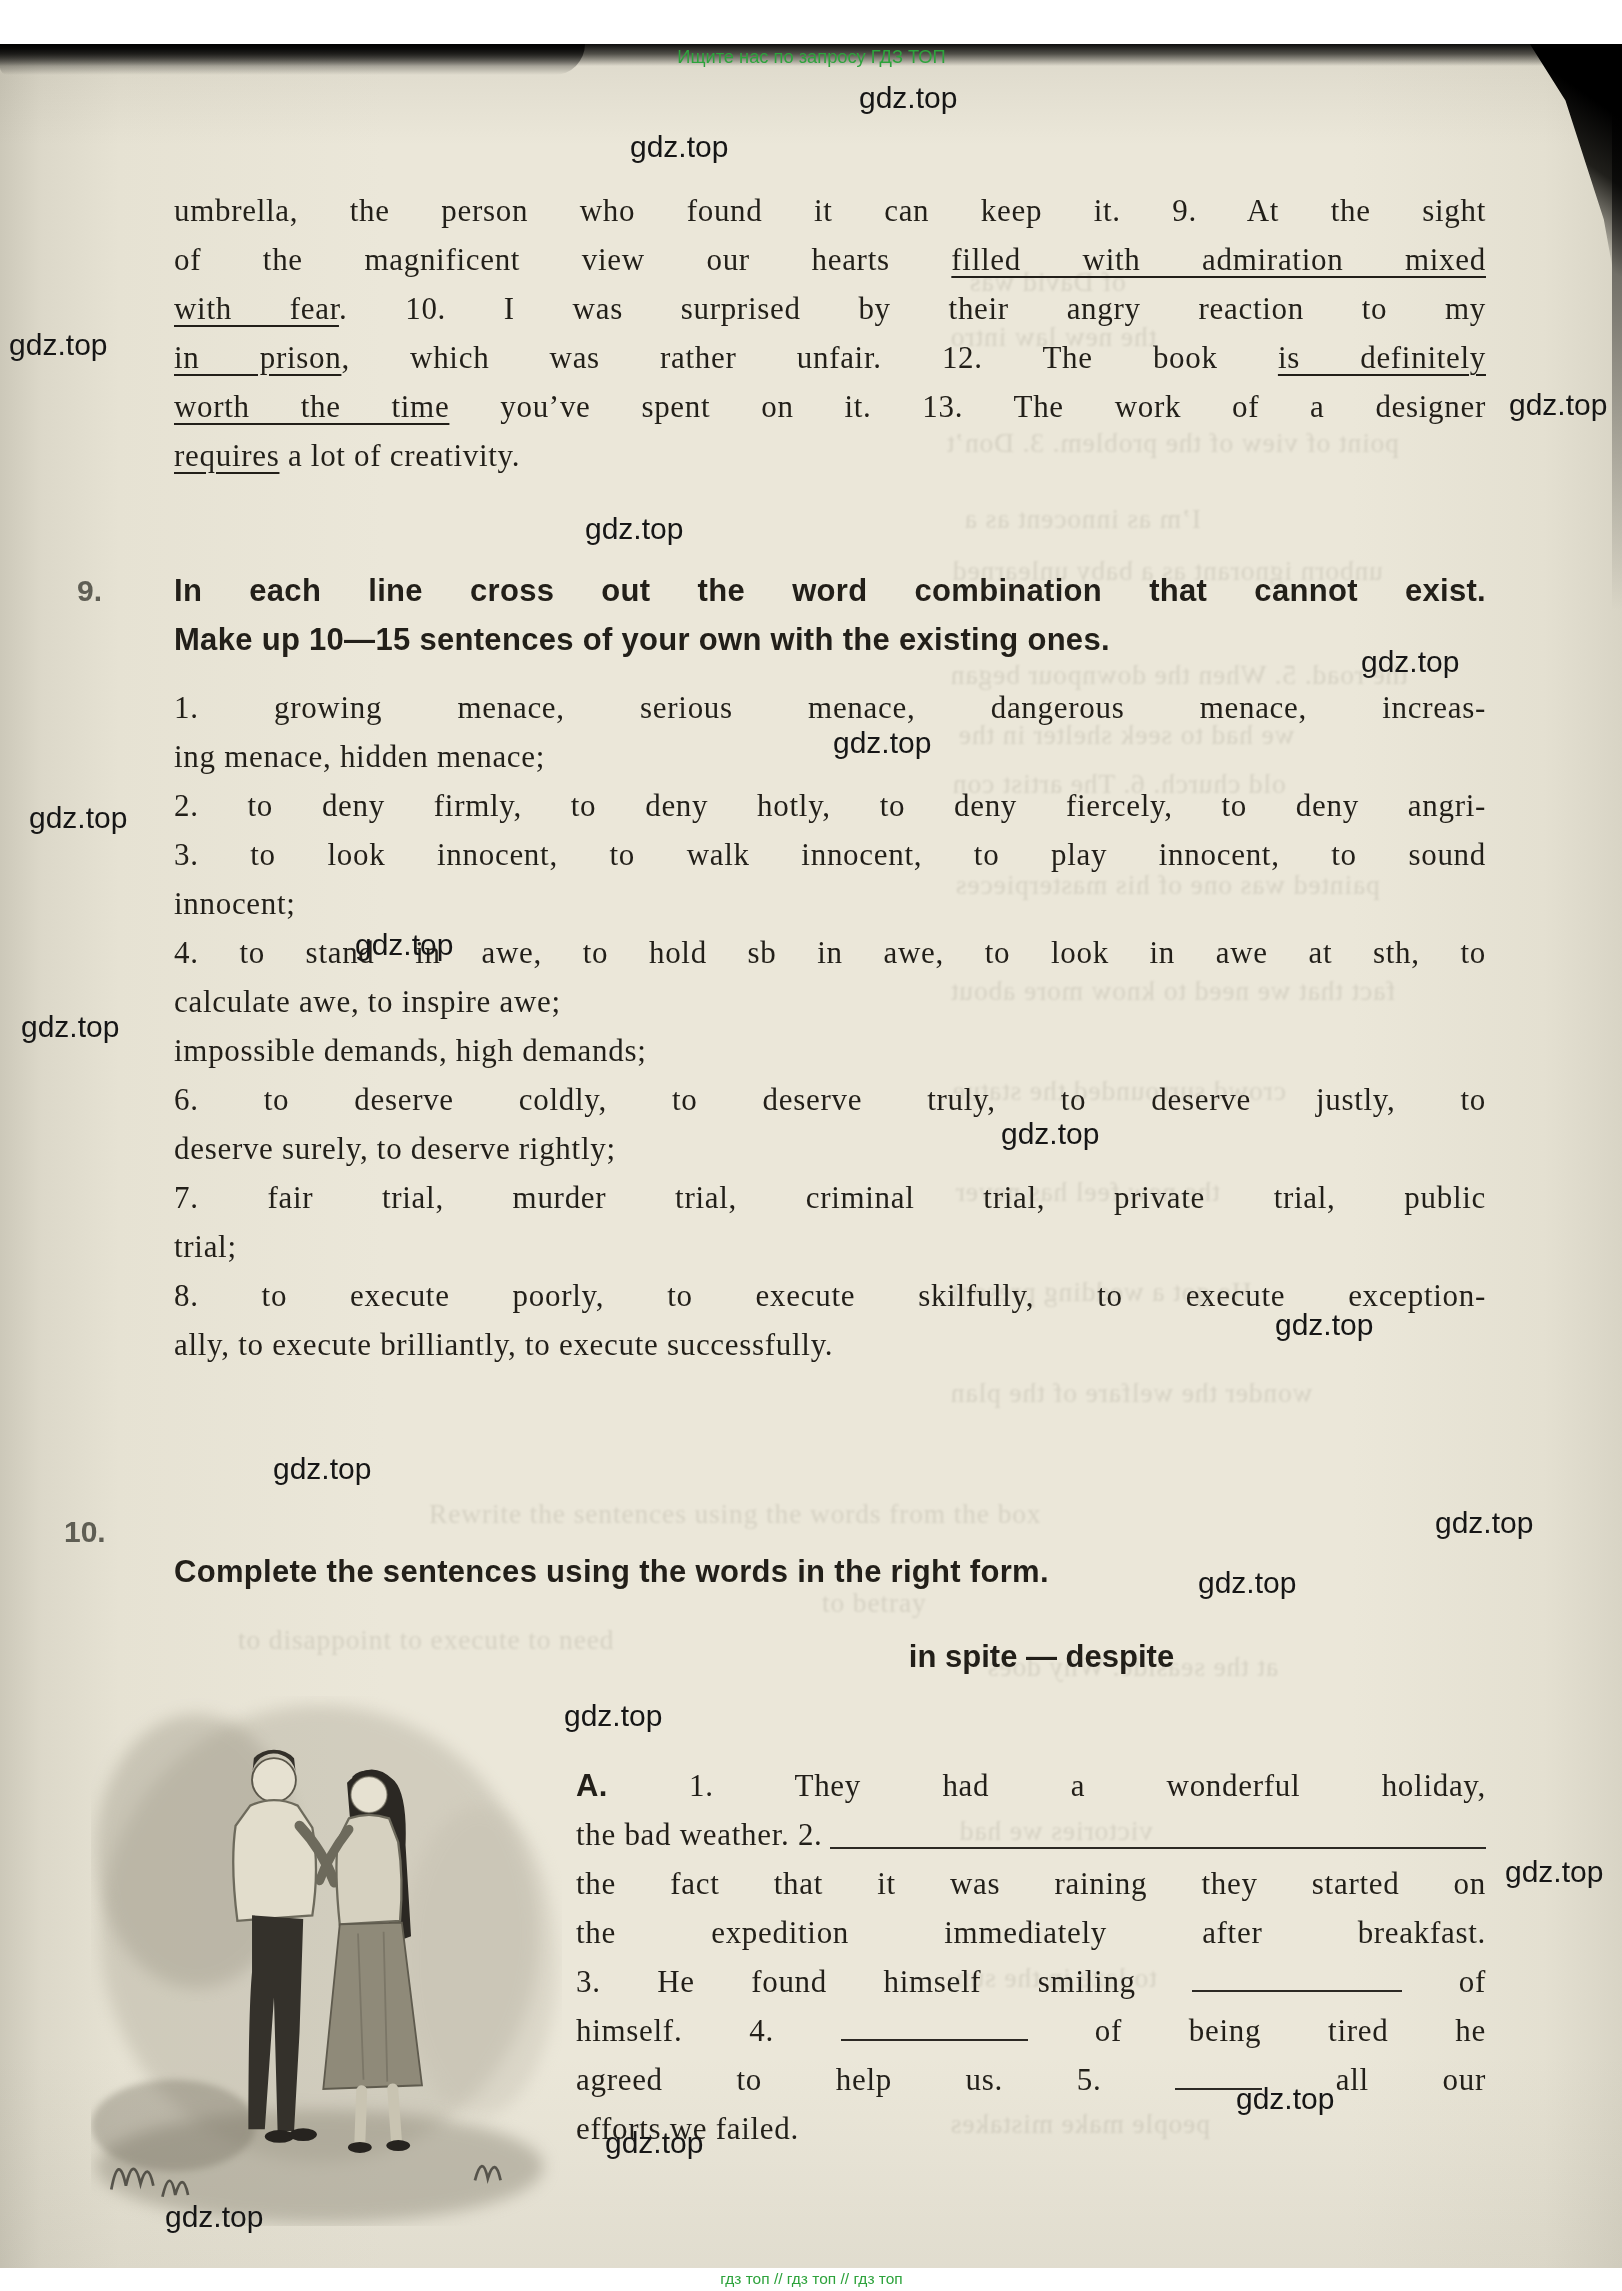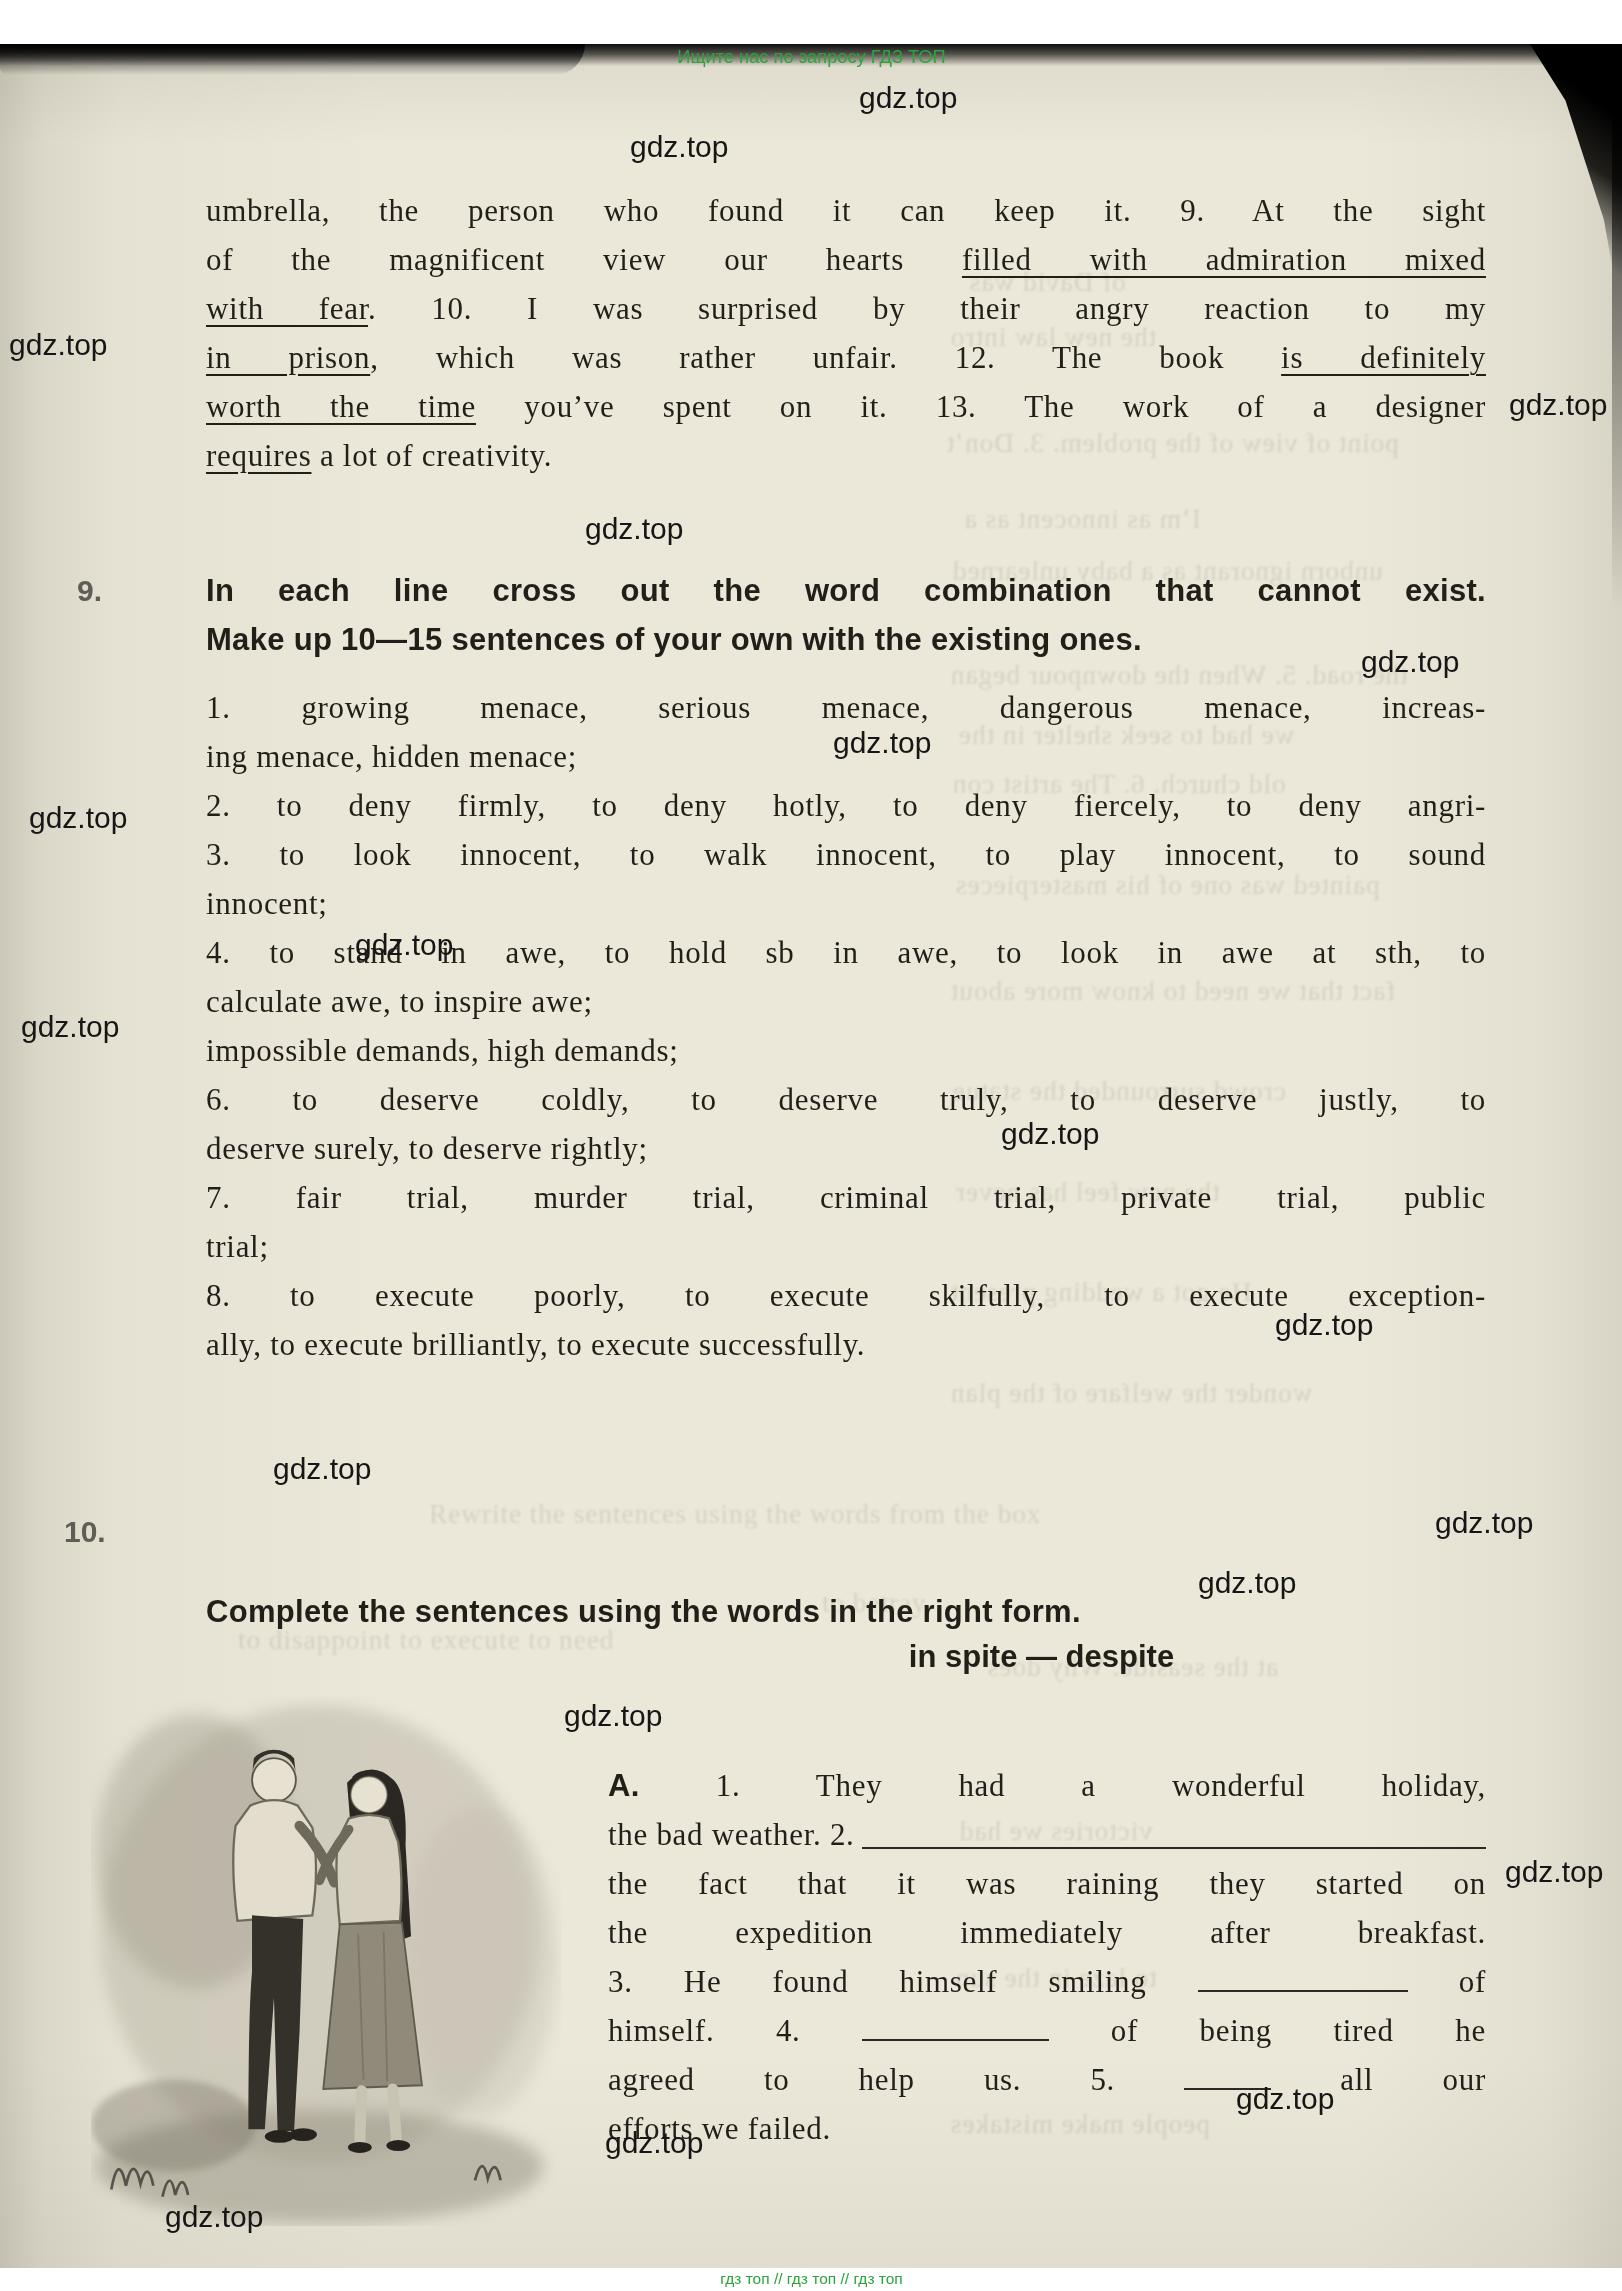--- a/index.html
+++ b/index.html
@@ -19,34 +19,34 @@
     background:linear-gradient(180deg,rgba(5,5,5,.96),rgba(22,21,18,.7) 45%,rgba(40,38,32,0));}
   .top-edge-left{position:absolute;left:0;top:44px;width:585px;height:31px;z-index:6;
     background:linear-gradient(180deg,rgba(0,0,0,.9),rgba(0,0,0,0));border-radius:0 0 37px 9.1px;}
   .corner-curl{position:absolute;top:44px;right:0;width:137px;height:283px;z-index:6;
     background:linear-gradient(215deg,#000 20%,#201f1b 38%,rgba(35,33,28,0) 62%);
     clip-path:polygon(32% 0,100% 0,100% 100%,86% 62%,58% 20%);}
   .right-edge{position:absolute;top:44px;right:0;width:11px;height:567px;z-index:6;
     background:linear-gradient(180deg,rgba(0,0,0,.85),rgba(0,0,0,.35) 55%,rgba(0,0,0,0));}
 
   
-  .tline{height:49px;line-height:49px;font-size:31px;color:#221f19;letter-spacing:0.7px;margin-left:32px;}
+  .tline{height:49px;line-height:49px;font-size:31px;color:#221f19;letter-spacing:0.7px;}
   .just{text-align:justify;text-align-last:justify;text-justify:inter-word;}
   .flexline{display:flex;align-items:baseline;}
   .u{text-decoration:underline;text-decoration-thickness:1.8px;text-underline-offset:6.4px;}
   .b{font-family:"Liberation Sans","DejaVu Sans",sans-serif;font-weight:700;letter-spacing:0.3px;}
   .blank{display:inline-block;height:4.6px;border-bottom:2.7px solid #2c2924;}
   .flexline .grow{flex:1 1 55px;border-bottom:2.7px solid #2c2924;height:0;
     align-self:flex-end;margin-bottom:10px;margin-left:7.3px;}
 
   .block{position:absolute;z-index:2;}
   #para{left:174px;top:186px;width:1312px;}
   #ex9-header{left:174px;top:566px;width:1312px;}
   #ex9-items{left:174px;top:683px;width:1312px;}
-  #ex10-header{left:174px;top:1587px;width:1312px;}
+  #ex10-header{left:174px;top:1547px;width:1312px;}
   #passage-a{left:576px;top:1761px;width:910px;}
   .ex-num{position:absolute;z-index:2;font-family:"Liberation Sans","DejaVu Sans",sans-serif;
     font-weight:700;font-size:30px;line-height:49px;color:#5f5e54;}
   #ex9-num{left:77px;top:566px;}
   #ex10-num{left:64px;top:1507px;}
   #subheading{position:absolute;z-index:2;left:822px;top:1632px;width:439px;height:49px;
     line-height:49px;text-align:center;font-size:31px;color:#221f19;
     font-family:Liberation Sans, sans-serif;font-weight:700;}
 
   #illustration{position:absolute;left:91px;top:1696px;width:471px;height:530px;z-index:2;}

